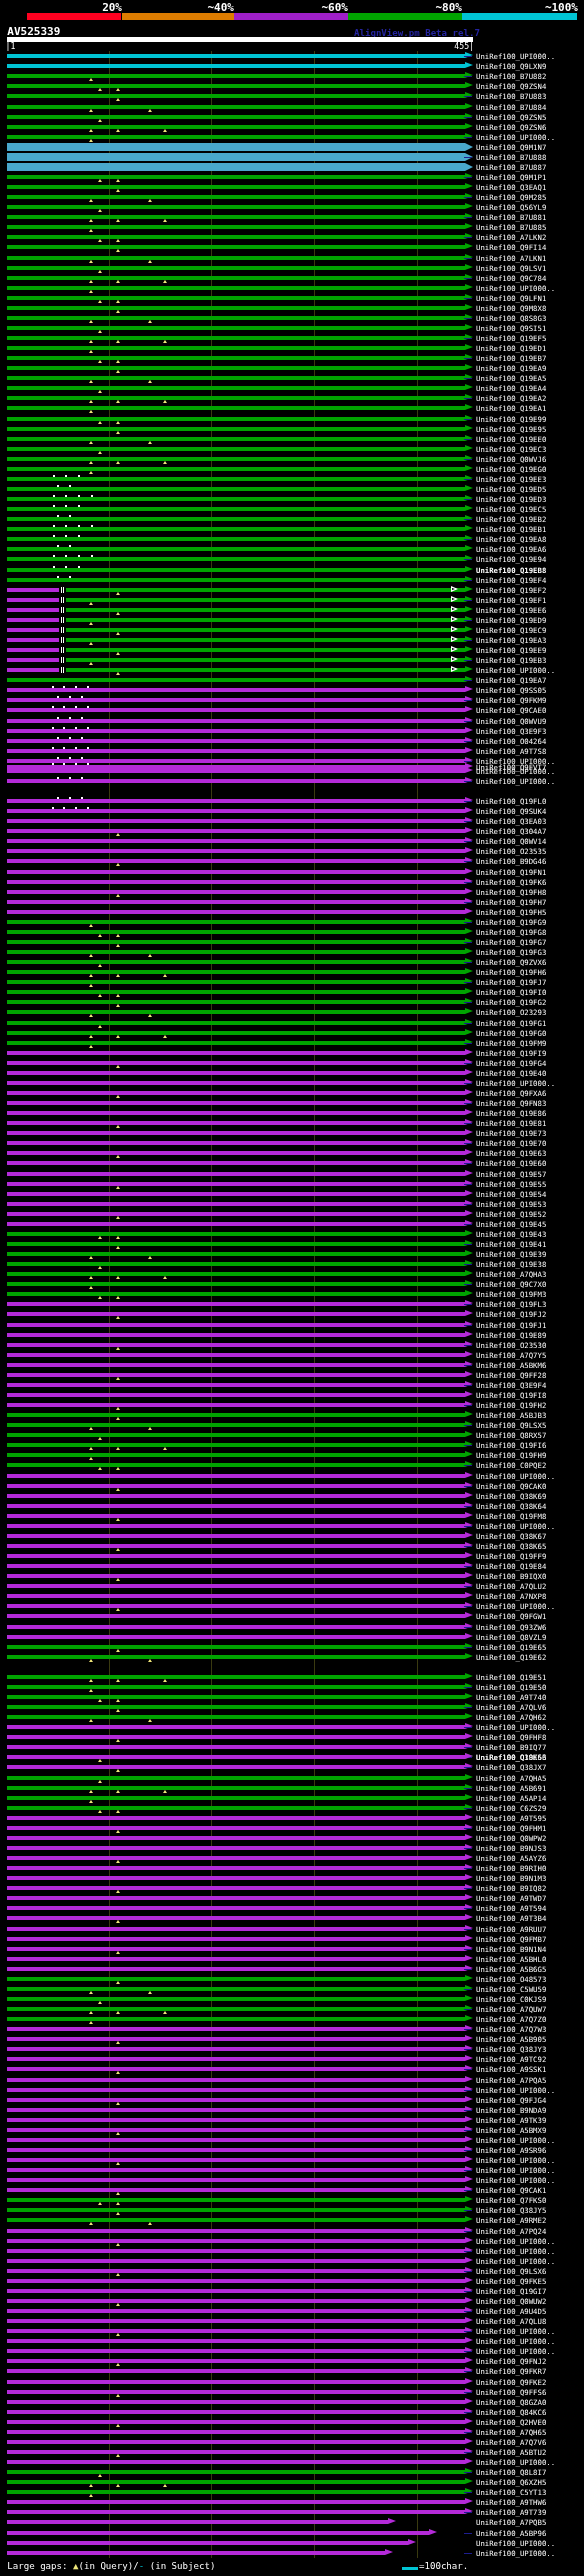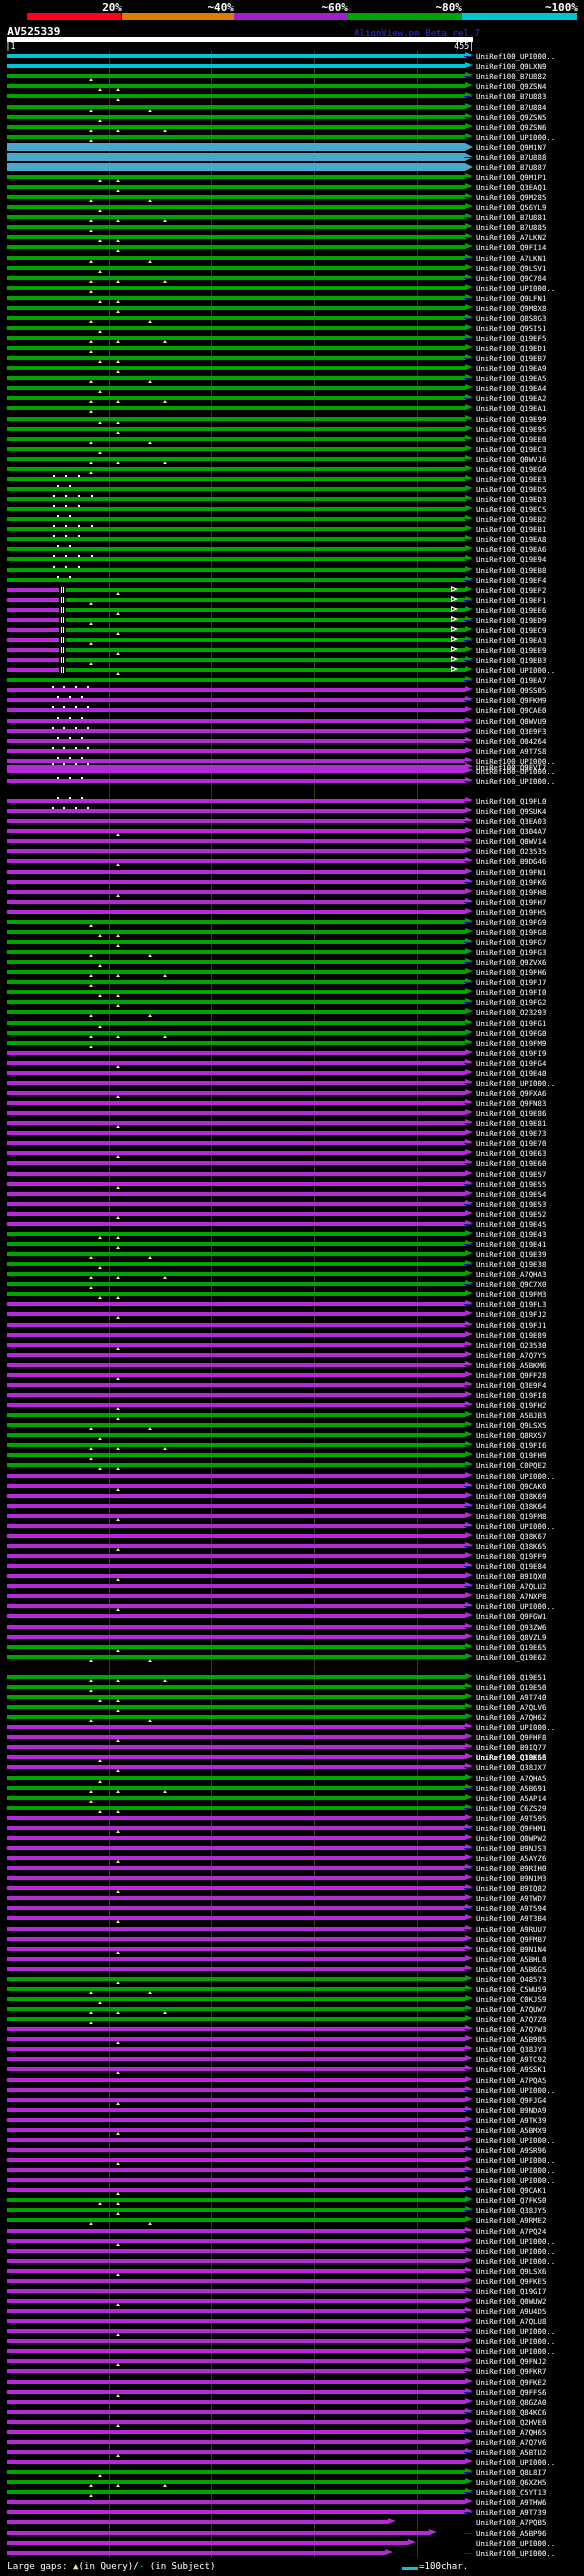--- a/index.html
+++ b/index.html
@@ -418,21 +418,21 @@
       <div class="row" style="top: 554px;">
         <div class="bar" style="left: 7.3px; width: 458px; top: 2.7px; height: 4.6px; background: rgb(0, 164, 0);"></div>
         <div style="position: absolute; left: 465px; top: 1.4px; width: 0px; height: 0px; border-top: 3.7px solid transparent; border-bottom: 3.7px solid transparent; border-left: 8.2px solid rgb(0, 164, 0);"></div>
         <div class="dot" style="left: 53px;"></div>
         <div class="dot" style="left: 65px;"></div>
         <div class="dot" style="left: 78px;"></div>
         <div class="dot" style="left: 91px;"></div>
         <div class="ndash"></div>
         <span class="lbl">UniRef100_Q19E94</span>
       </div>
-      <div class="row" style="top: 565px;">
+      <div class="row" style="top: 565px; font-weight: bold;">
         <div class="bar" style="left: 7.3px; width: 458px; top: 2.7px; height: 4.6px; background: rgb(0, 164, 0);"></div>
         <div style="position: absolute; left: 465px; top: 1.4px; width: 0px; height: 0px; border-top: 3.7px solid transparent; border-bottom: 3.7px solid transparent; border-left: 8.2px solid rgb(0, 164, 0);"></div>
         <div class="dot" style="left: 53px;"></div>
         <div class="dot" style="left: 65px;"></div>
         <div class="dot" style="left: 78px;"></div>
         <span class="lbl">UniRef100_Q19EB8</span>
       </div>
       <div class="row" style="top: 575px;">
         <div class="bar" style="left: 7.3px; width: 458px; top: 2.7px; height: 4.6px; background: rgb(0, 164, 0);"></div>
         <div style="position: absolute; left: 465px; top: 1.4px; width: 0px; height: 0px; border-top: 3.7px solid transparent; border-bottom: 3.7px solid transparent; border-left: 8.2px solid rgb(0, 164, 0);"></div>

